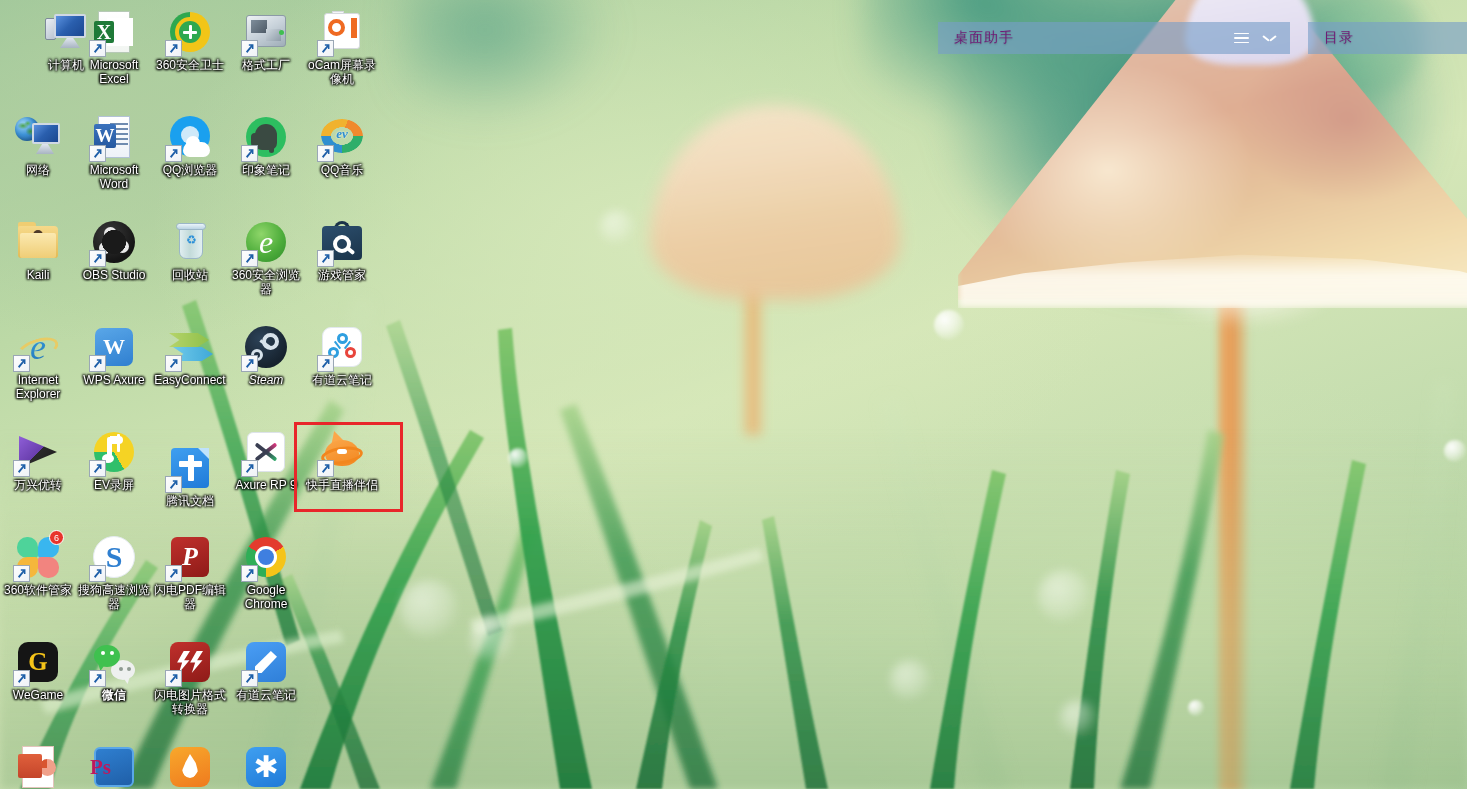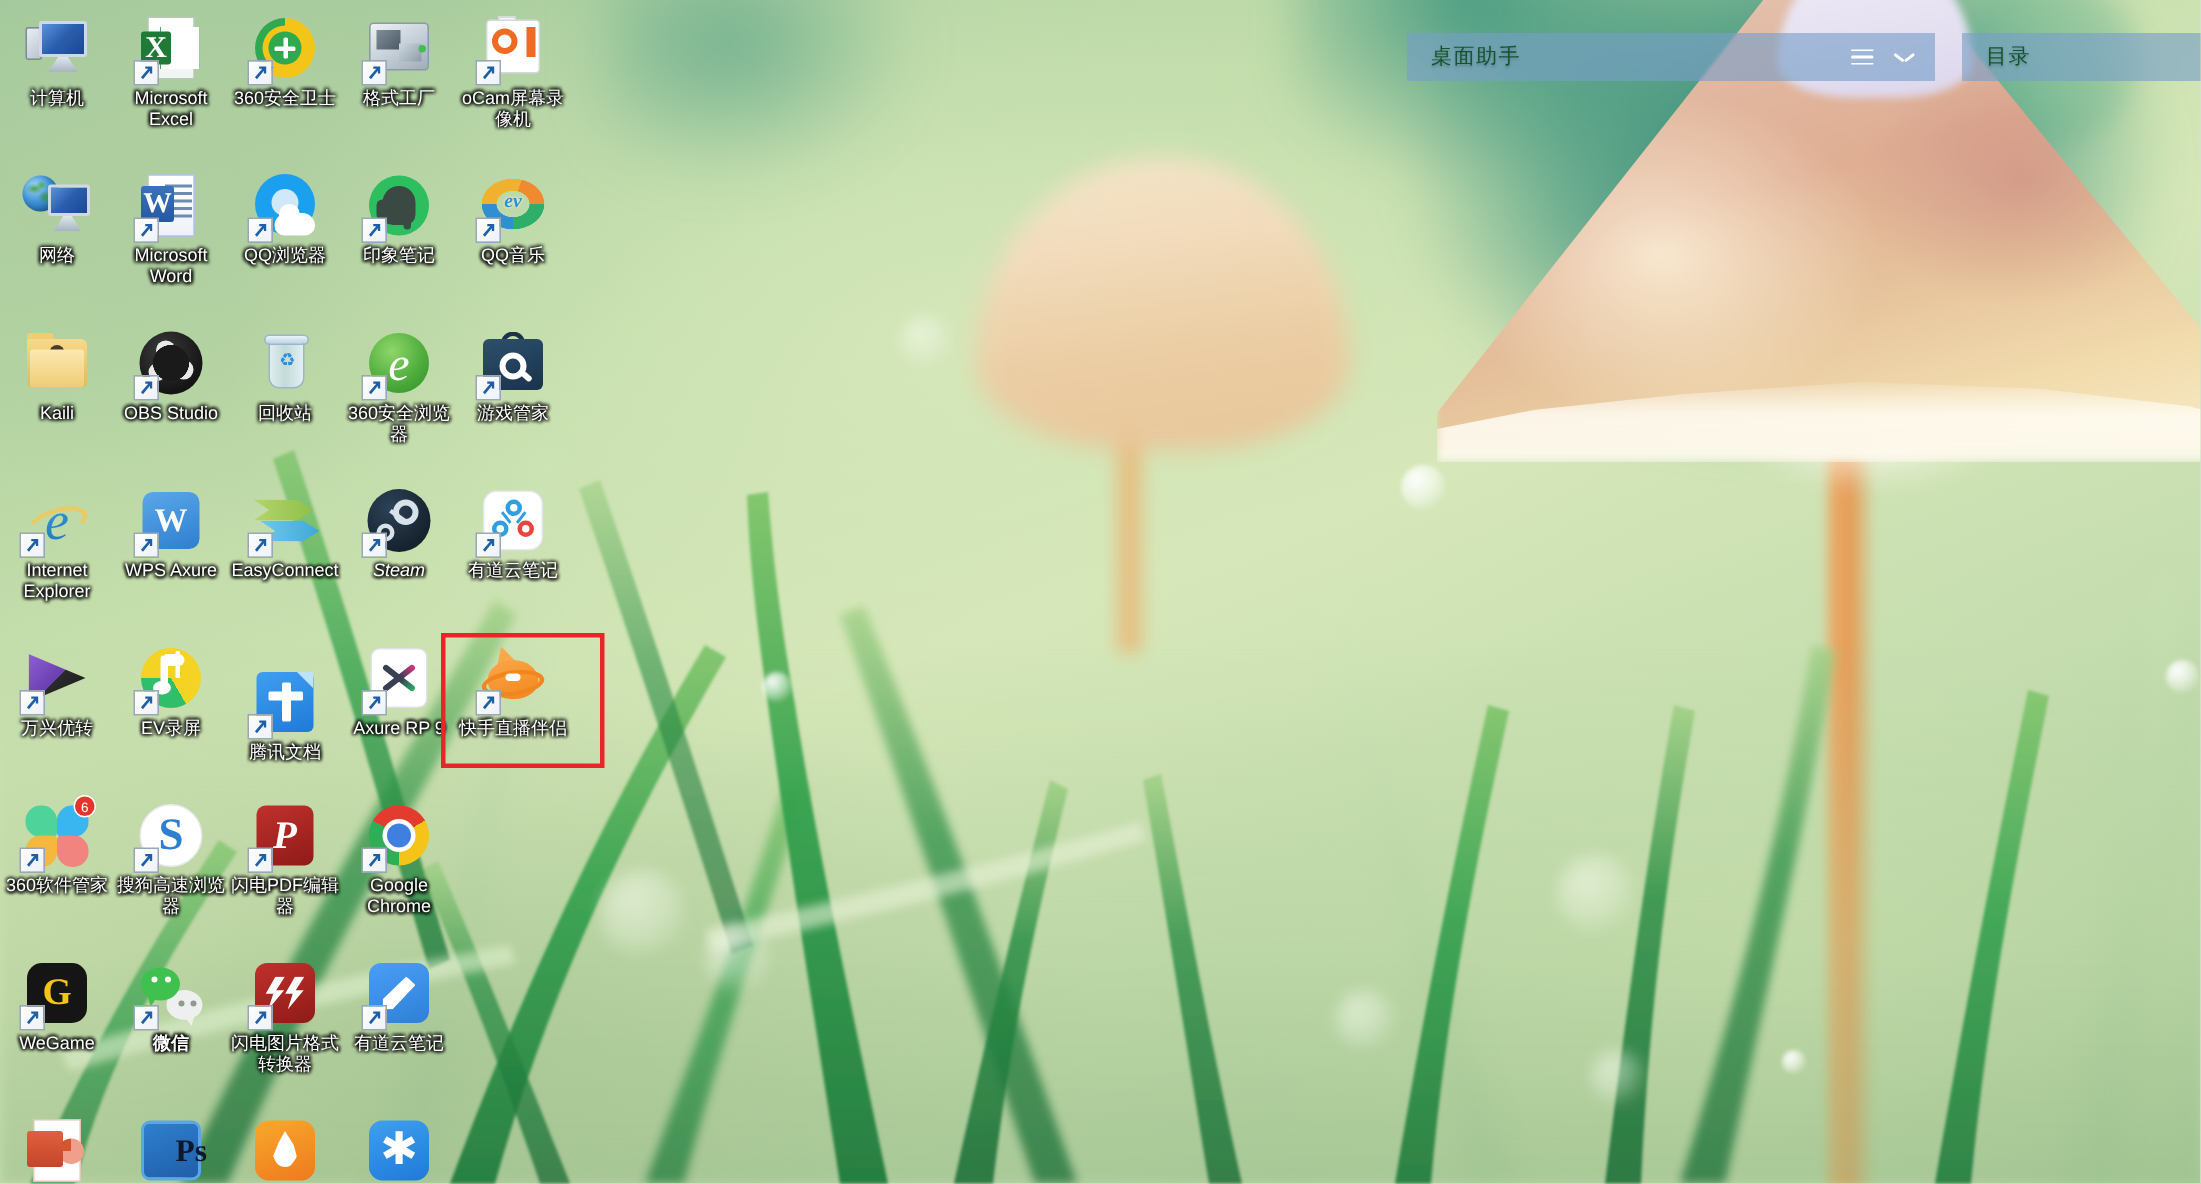--- a/index.html
+++ b/index.html
@@ -730,22 +730,22 @@
     background: conic-gradient(#f0a08a 0deg 270deg, #d8542f 270deg 360deg);
   }
 
   
   .art-ps .sq {
     position: absolute; left: 4px; top: 4px; width: 40px; height: 40px;
     background: linear-gradient(160deg,#2f7fd0 0%,#1f5fa8 100%);
     border: 2px solid #5aa7e8; border-radius: 6px; box-sizing: border-box;
   }
   .art-ps .t {
-    position: absolute; left: 0; top: 4px; width: 48px; text-align: right;
-    color: #0f172a; font-size: 21px; font-weight: bold; line-height: 40px;
+    position: absolute; left: 0; top: 4px; width: 48px; text-align: left;
+    color: #be185d; font-size: 21px; font-weight: bold; line-height: 40px;
     font-family: "Liberation Serif", serif;
   }
 
   
   .art-flame .sq {
     position: absolute; left: 4px; top: 4px; width: 40px; height: 40px;
     background: linear-gradient(160deg,#f8a82c 0%,#ef7a1e 100%); border-radius: 9px;
   }
   .art-flame .fl {
     position: absolute; left: 16px; top: 11px; width: 16px; height: 24px;
@@ -776,21 +776,21 @@
   
   .widget-panel {
     position: absolute;
     background: rgba(120,158,200,0.62);
     display: flex;
     align-items: center;
     box-sizing: border-box;
     backdrop-filter: blur(1px);
   }
   .widget-title {
-    color: #14532d;
+    color: #701a75;
     font-size: 14px;
     letter-spacing: 1px;
     font-family: Liberation Mono, monospace;
     text-shadow: 0 1px 2px rgba(0,0,0,0.25);
   }
   .widget-actions {
     margin-left: auto;
     display: flex;
     align-items: center;
     gap: 14px;
@@ -903,21 +903,21 @@
   <div class="drop" style="left:508px; top:448px; width:20px; height:20px;"></div>
   <div class="drop soft" style="left:400px; top:580px; width:58px; height:58px;"></div>
   <div class="drop soft" style="left:470px; top:618px; width:44px; height:44px;"></div>
   <div class="drop soft" style="left:1038px; top:570px; width:52px; height:52px;"></div>
   <div class="drop soft" style="left:1060px; top:700px; width:36px; height:36px;"></div>
   <div class="drop soft" style="left:890px; top:660px; width:40px; height:40px;"></div>
   <div class="drop" style="left:1188px; top:700px; width:16px; height:16px;"></div>
   <div class="drop soft" style="left:600px; top:210px; width:34px; height:34px;"></div>
 
   <div id="icon-grid">
-      <div class="desk-icon" style="left: 0px; top: 8px;">
+      <div class="desk-icon" style="left: 0px; top: 8px; padding-left: 28px;">
         <div class="icon-art">
           <span class="ic art-monitor">
             <span class="tower"></span>
             <span class="screen"></span>
             <span class="base"></span>
           </span>
         </div>
         <div class="icon-label">计算机</div>
       </div>
       <div class="desk-icon" style="left: 76px; top: 8px;">

